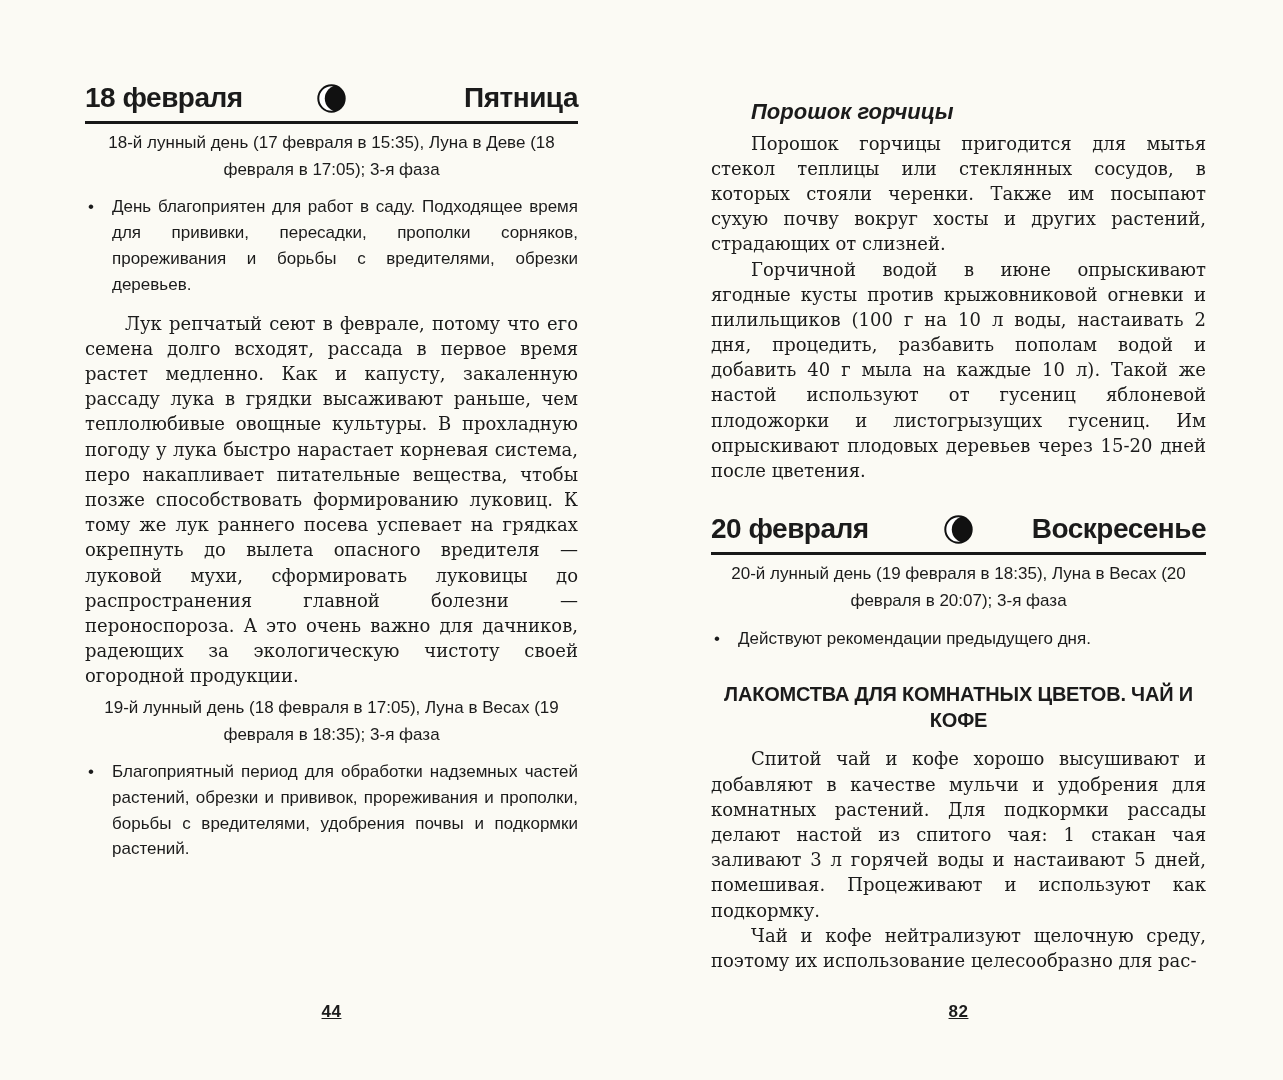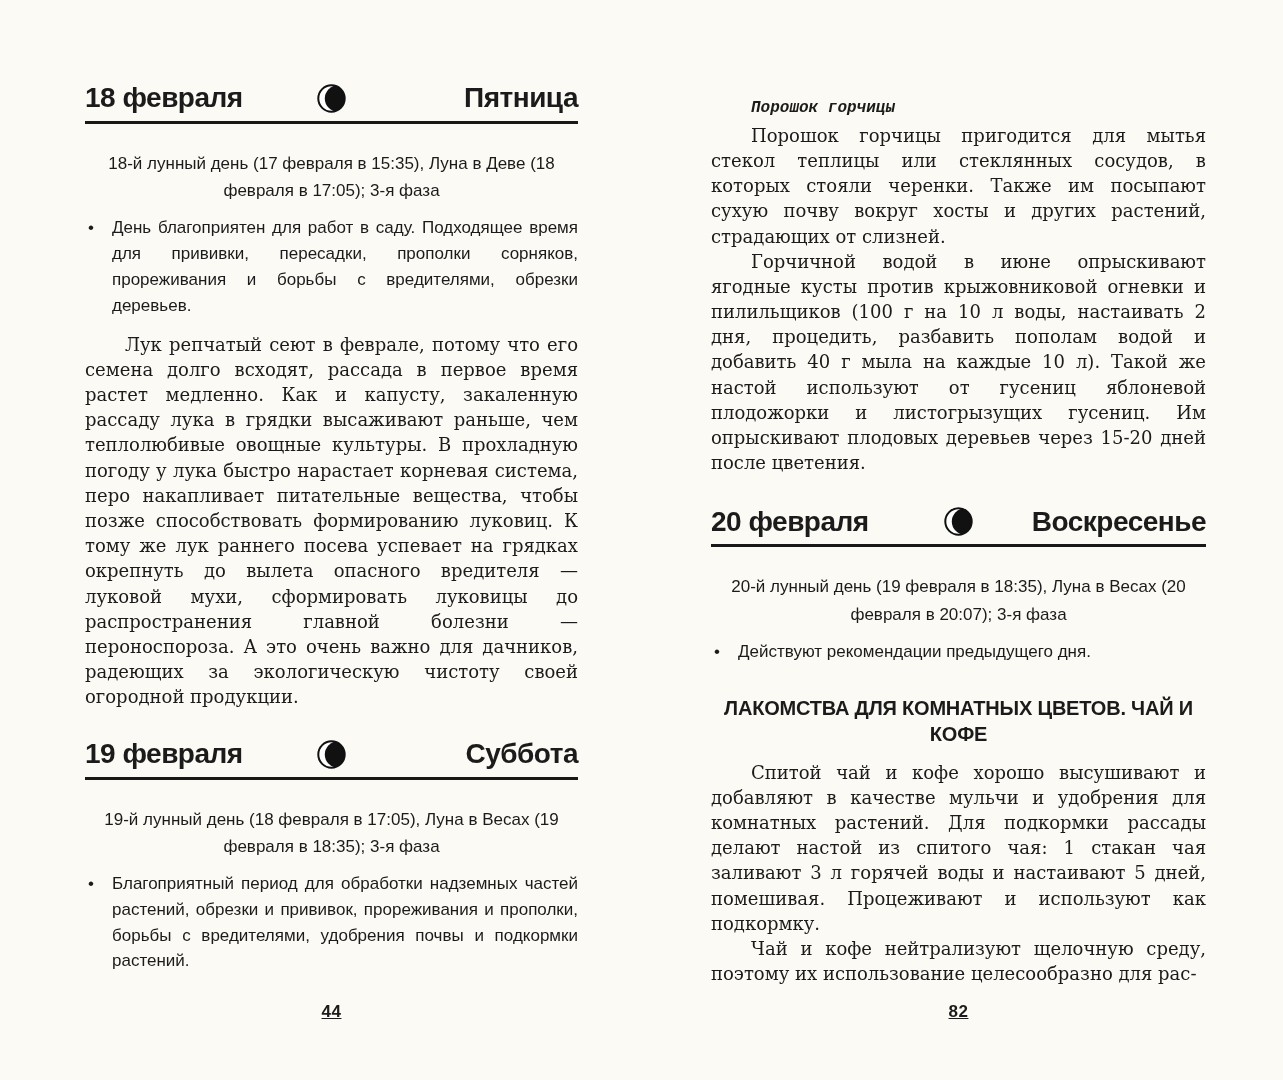--- a/index.html
+++ b/index.html
@@ -19,21 +19,21 @@
   }
   .day-header .date,.day-header .weekday{
     font-weight:700;font-size:28px;letter-spacing:-0.5px;line-height:1.1;
   }
   .day-header .date{flex:1;text-align:left;}
   .day-header .weekday{flex:1;text-align:right;}
   .moon{display:flex;align-items:center;justify-content:center;}
   .moon svg{width:33px;height:33px;display:block;}
 
   .lunar{
-    margin:26px 6px 0;text-align:center;
+    margin:5px 6px 0;text-align:center;
     font-size:17px;line-height:1.6;font-weight:400;
   }
   .rec{display:flex;margin-top:11px;}
   .rec .bullet{width:24px;flex:0 0 24px;font-size:17px;line-height:1.52;text-align:left;padding-left:3px;}
   .rec .rec-text{flex:1;font-size:17px;line-height:1.52;text-align:justify;}
 
   .sec-title{
     margin:36px 0 0;text-align:center;
     font-size:20px;font-weight:700;line-height:1.3;letter-spacing:-0.2px;
   }
@@ -42,22 +42,22 @@
   .body-para{
     margin:0;font-family:"DejaVu Serif","Liberation Serif",serif;
     font-size:18px;line-height:1.4;text-align:justify;text-indent:40px;
   }
   .gap-top{margin-top:13px;}
   .gap-top-sm{margin-top:4px;}
   .mt-28{margin-top:28px;}
   .mt-30{margin-top:30px;}
   .mt-34{margin-top:30px;text-align:center;}
   .sub-title{
-    margin:14px 0 0;font-family:Liberation Mono, monospace;
-    font-size:16px;font-weight:700;font-style:italic;padding-left:40px;line-height:1.3;
+    margin:14px 0 0;font-family:Liberation Sans, sans-serif;
+    font-size:22px;font-weight:700;font-style:italic;padding-left:40px;line-height:1.3;
   }
   .page-number{
     position:absolute;top:1002px;left:0;width:100%;
     text-align:center;font-size:17px;font-weight:700;letter-spacing:0.5px;text-decoration:underline;
   }
 </style>
 </head>
 <body>
 
 <svg width="0" height="0" style="position:absolute" aria-hidden="true">
@@ -82,31 +82,20 @@
     <span class="weekday">Пятница</span>
   </header>
   <p class="lunar">18-й лунный день (17 февраля в 15:35), Луна в Деве (18 февраля в 17:05); 3-я фаза</p>
   <div class="rec">
     <span class="bullet">•</span>
     <span class="rec-text">День благоприятен для работ в саду. Подходящее время для прививки, пересадки, прополки сорняков, прореживания и борьбы с вредителями, обрезки деревьев.</span>
   </div>
 
   <p class="body-para gap-top">Лук репчатый сеют в феврале, потому что его семена долго всходят, рассада в первое время растет медленно. Как и капусту, закаленную рассаду лука в грядки высаживают раньше, чем теплолюбивые овощные культуры. В прохладную погоду у лука быстро нарастает корневая система, перо накапливает питательные вещества, чтобы позже способствовать формированию луковиц. К тому же лук раннего посева успевает на грядках окрепнуть до вылета опасного вредителя — луковой мухи, сформировать луковицы до распространения главной болезни — пероноспороза. А это очень важно для дачников, радеющих за экологическую чистоту своей огородной продукции.</p>
 
-  <header class="day-header mt-28">
-    <span class="date">19 февраля</span>
-    <span class="moon">
-      <svg viewBox="0 0 33 33">
-        <circle cx="16.5" cy="16.5" r="13.2" fill="#fff"></circle>
-        <circle cx="23" cy="16.5" r="13.2" fill="#111" clip-path="url(#moonclip)"></circle>
-        <circle cx="16.5" cy="16.5" r="13.2" fill="none" stroke="#111" stroke-width="2"></circle>
-      </svg>
-    </span>
-    <span class="weekday">Суббота</span>
-  </header>
   <p class="lunar">19-й лунный день (18 февраля в 17:05), Луна в Весах (19 февраля в 18:35); 3-я фаза</p>
   <div class="rec">
     <span class="bullet">•</span>
     <span class="rec-text">Благоприятный период для обработки надземных частей растений, обрезки и прививок, прореживания и прополки, борьбы с вредителями, удобрения почвы и подкормки растений.</span>
   </div>
 
   <div class="page-number">44</div>
 </section>
 
 <section class="page page-right">

